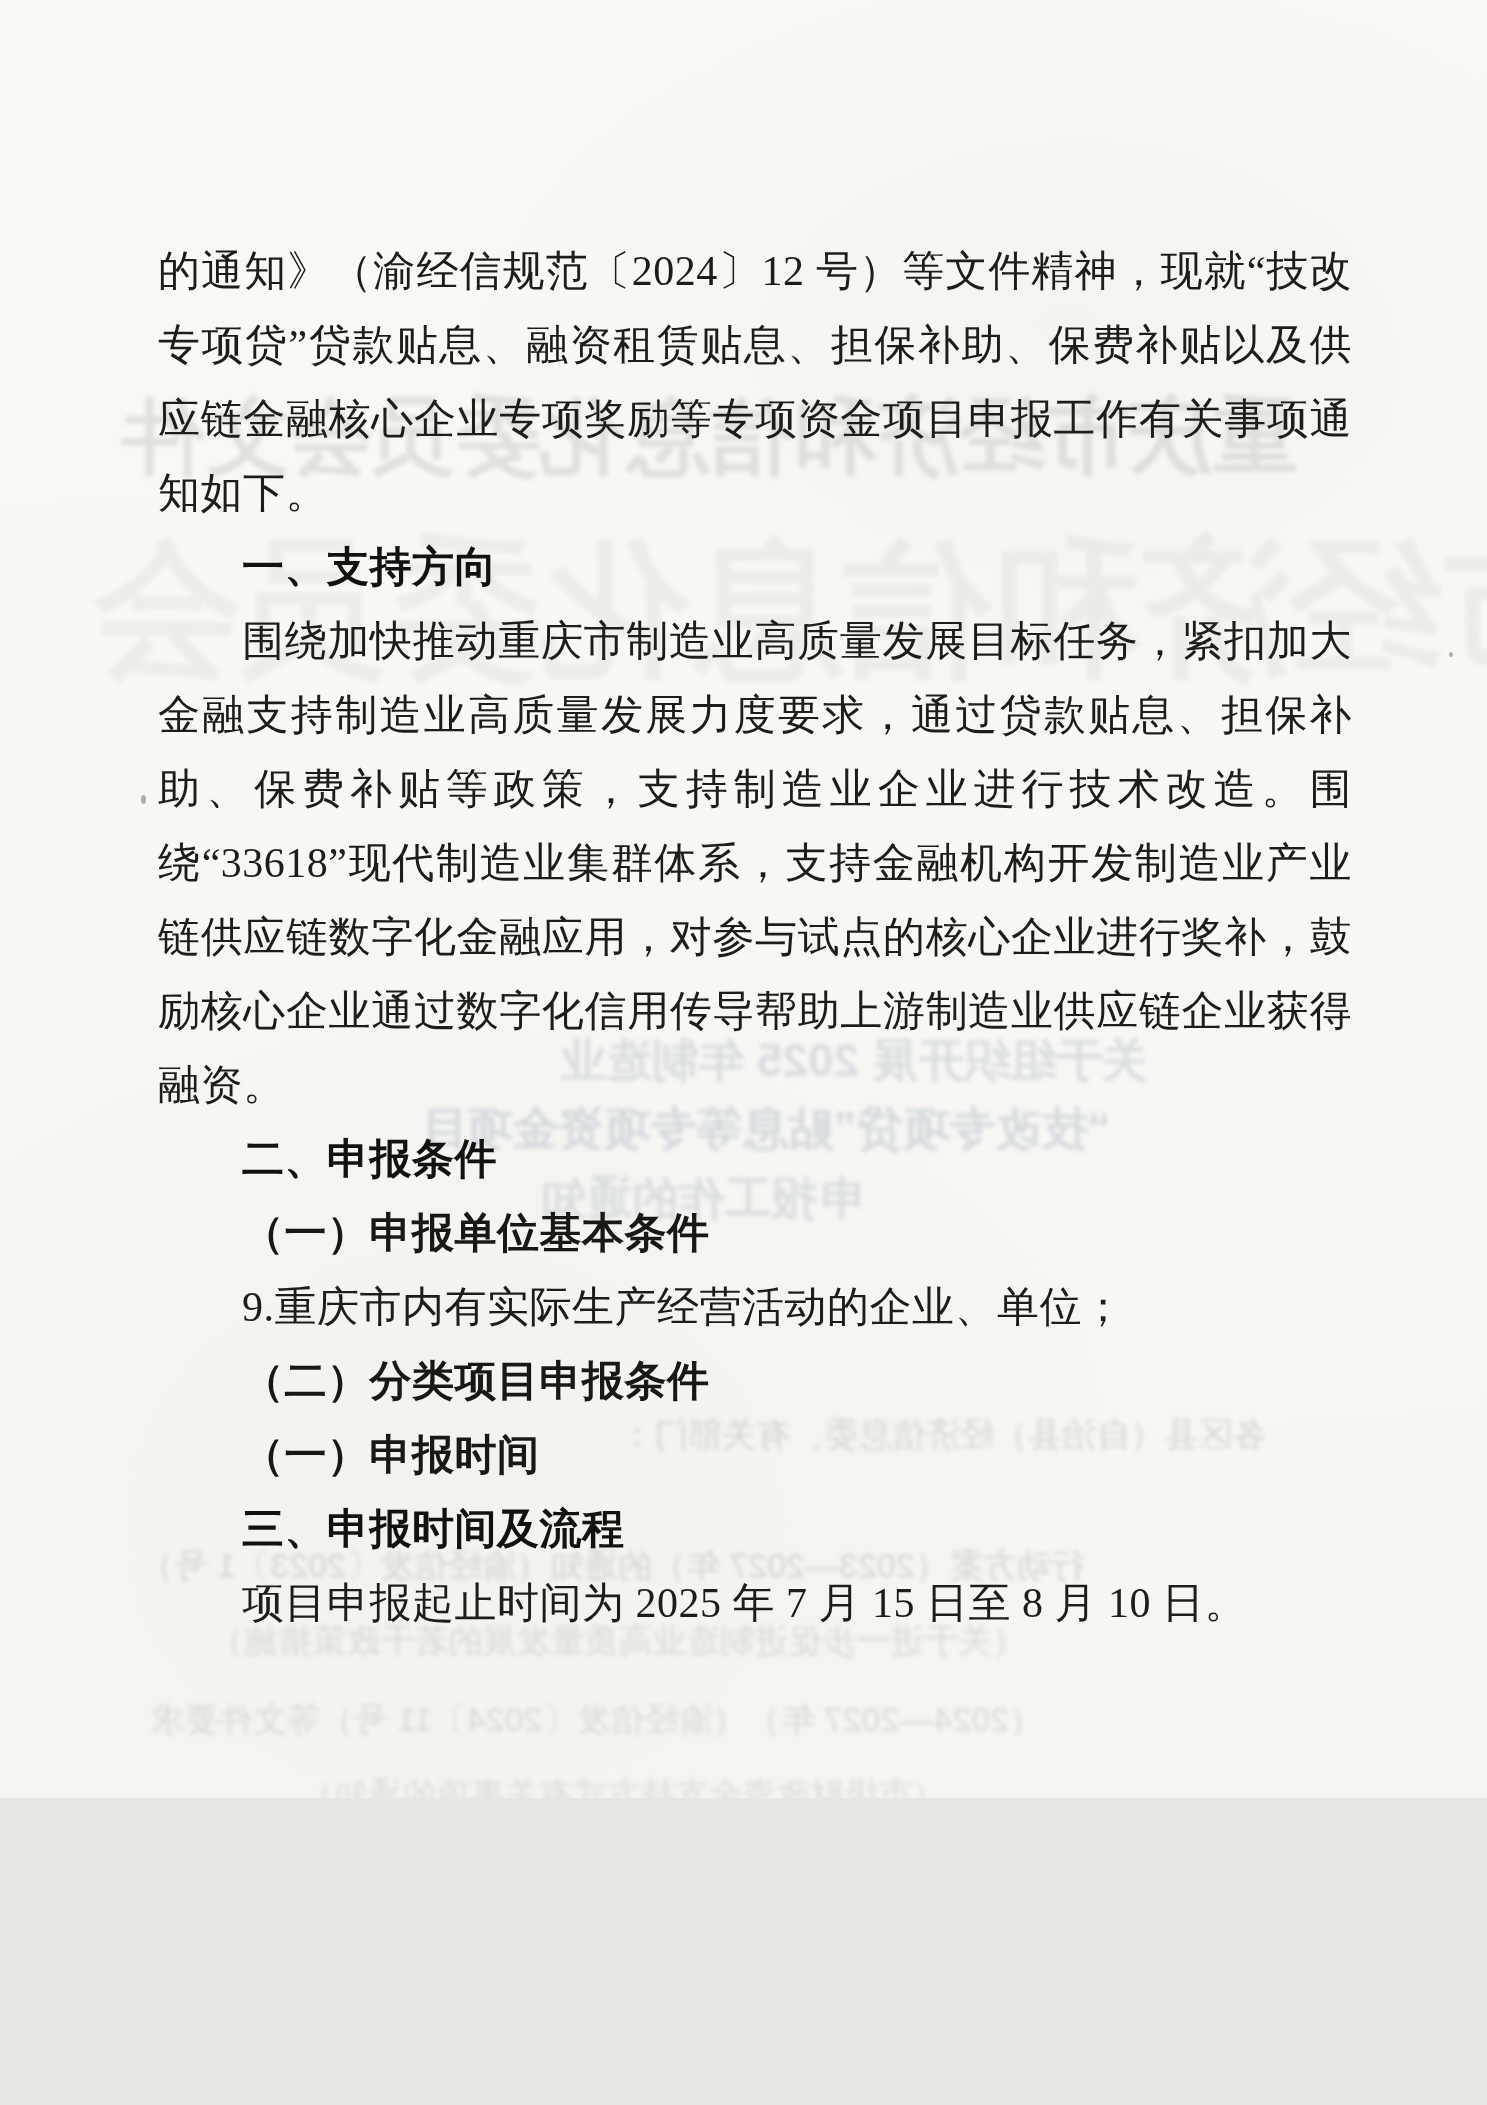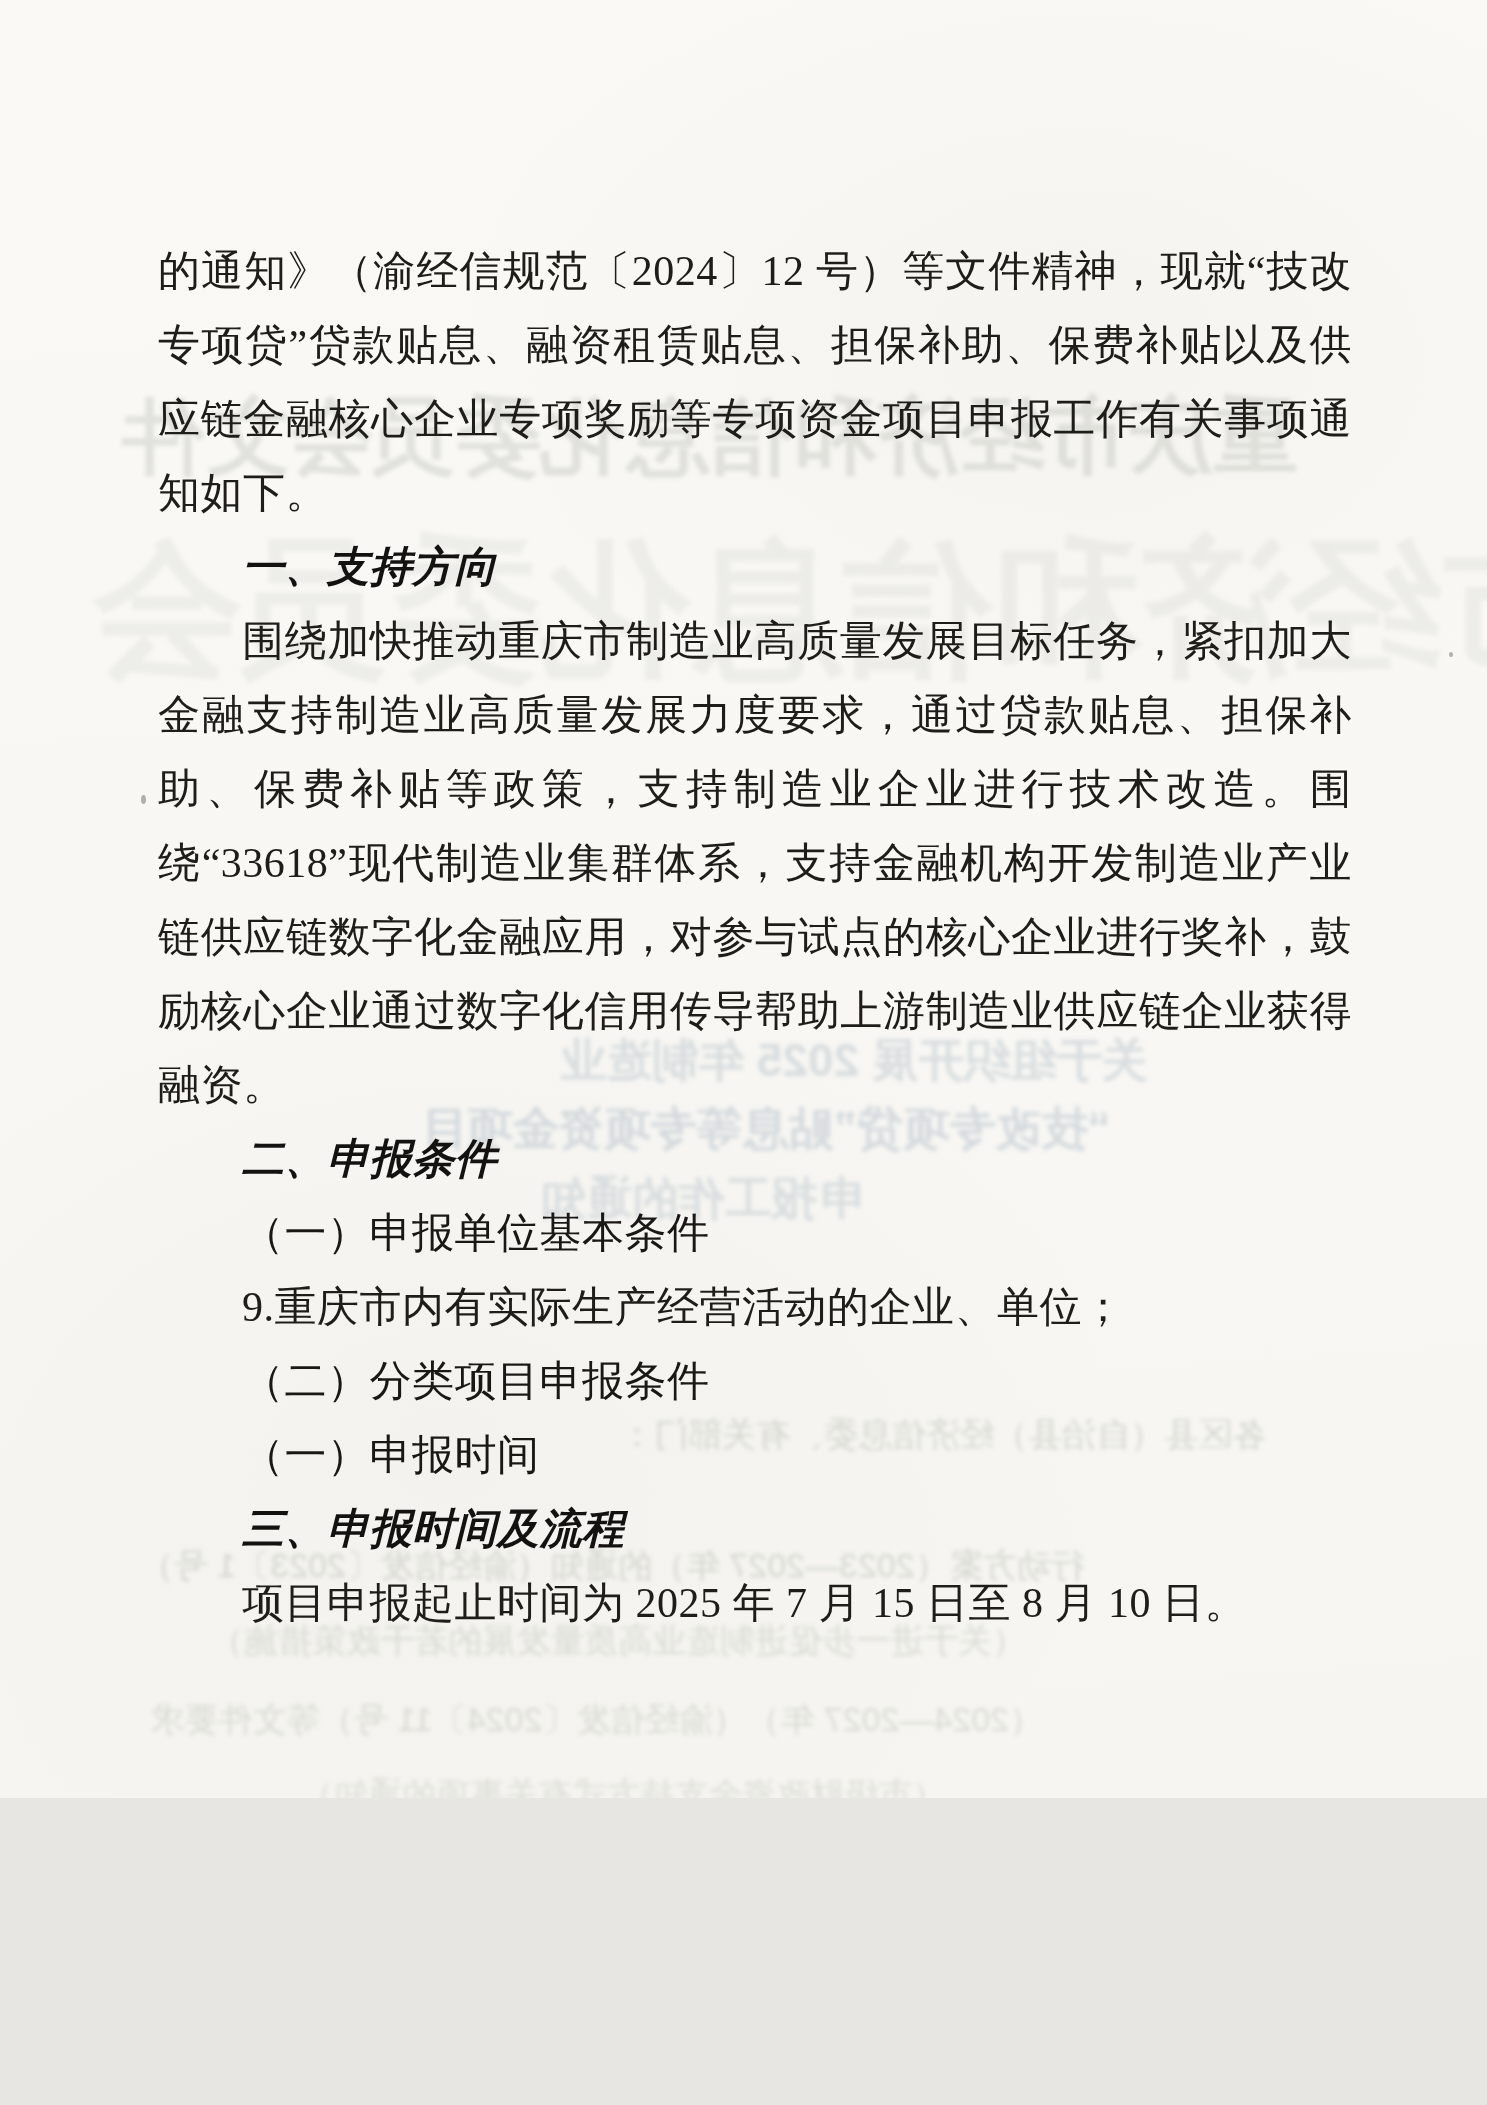--- a/index.html
+++ b/index.html
@@ -33,24 +33,23 @@
     line-height:74px;
     letter-spacing:0.5px;
   }
   .para{text-align:justify;text-justify:inter-character;}
   .t-body.indent{text-indent:2em;}
   .t-h1{
     font-family:"Liberation Sans","DejaVu Sans",sans-serif;
     font-weight:700;
     color:#141210;
     text-indent:2em;
-    font-style:italic;
   }
   .t-h2{
-    font-weight:400;
+    font-weight:700;
     color:#1a1815;
     text-indent:2em;
   }
   .page-number{
     position:absolute;
     left:194px;top:1840px;
     font-size:40px;
     letter-spacing:4px;
     color:#242220;
     font-family:"Liberation Serif","DejaVu Serif",serif;

